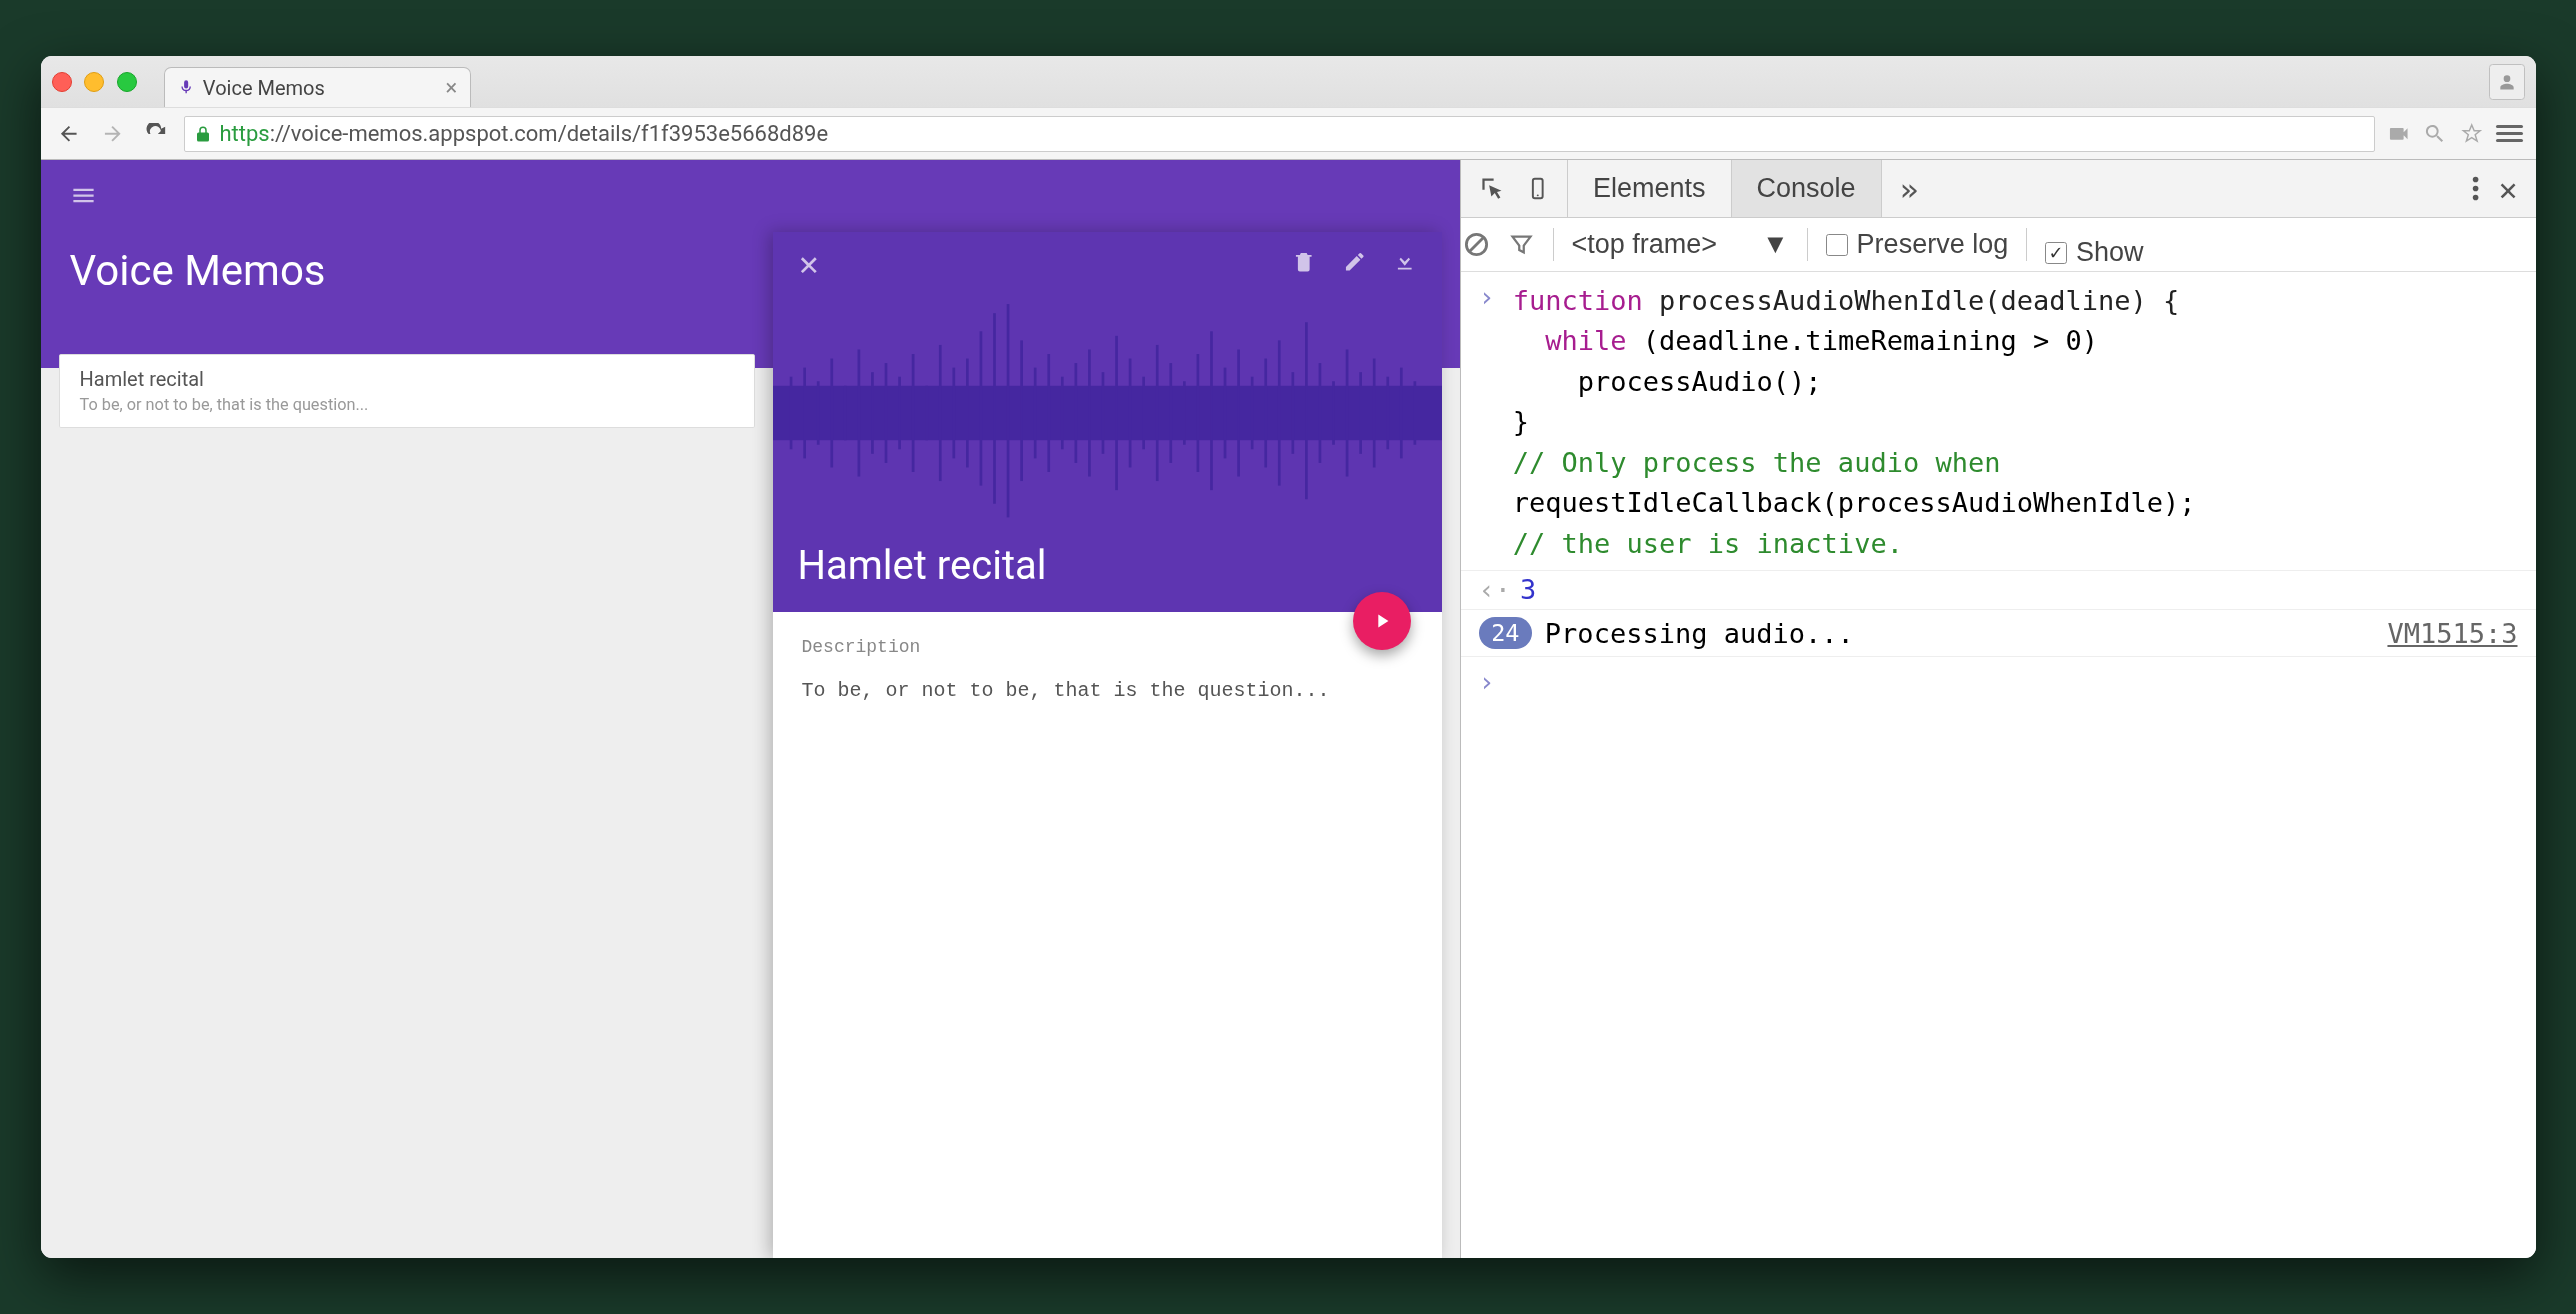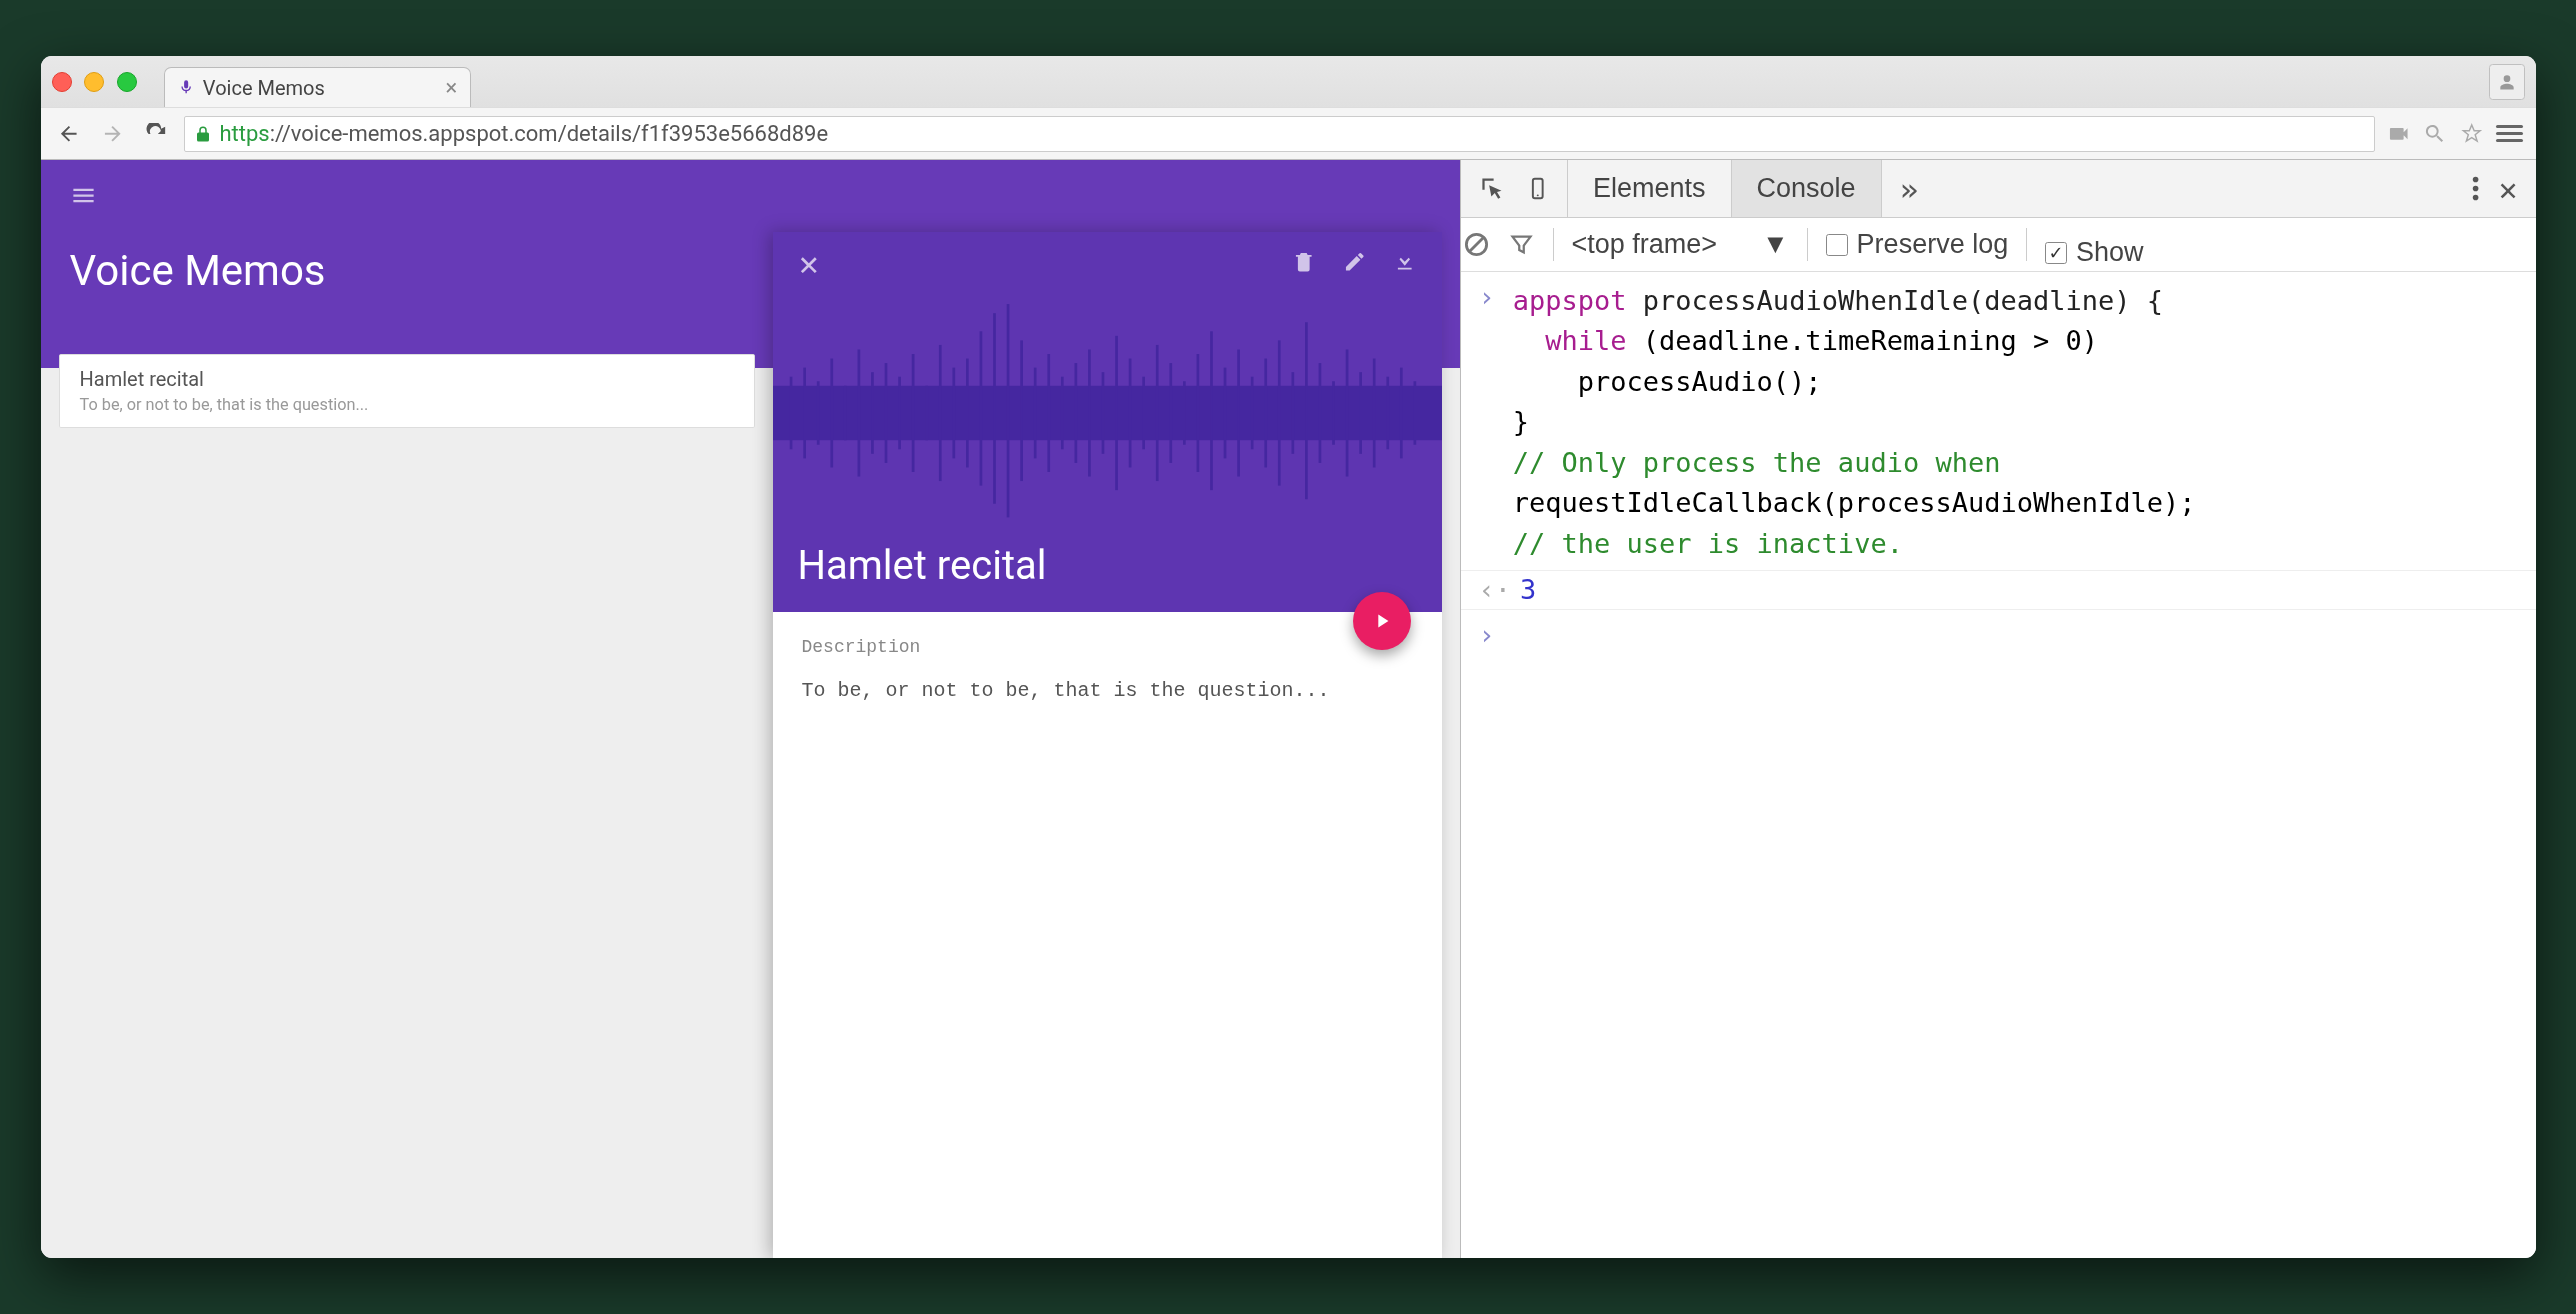--- a/index.html
+++ b/index.html
@@ -438,35 +438,40 @@
         <label style="display:flex;align-items:center;gap:9px;margin-top:16px;">
           <span class="checkbox checked"></span>
           <span>Show</span>
         </label>
       </div>
       <div class="console-body">
         <div class="code-block">
           <div style="display:flex;">
             <span class="prompt" style="padding-left:0;">›</span>
             <div>
-              <div class="code-line"><span class="kw">appspot</span> <span class="fn">processAudioWhenIdle(deadline) {</span></div>
+              <div class="code-line"><span class="kw">function</span> <span class="fn">processAudioWhenIdle(deadline) {</span></div>
               <div class="code-line">  <span class="kw">while</span> (deadline.timeRemaining &gt; 0)</div>
               <div class="code-line">    processAudio();</div>
               <div class="code-line">}</div>
               <div class="code-line"></div>
               <div class="code-line comment">// Only process the audio when</div>
               <div class="code-line">requestIdleCallback(processAudioWhenIdle);</div>
               <div class="code-line comment">// the user is inactive.</div>
             </div>
           </div>
         </div>
         <div class="return-row">
           <span class="ret-arrow">‹·</span>
           <span class="ret-val">3</span>
         </div>
+        <div class="log-row">
+          <span class="badge">24</span>
+          <span>Processing audio...</span>
+          <span class="log-src">VM1515:3</span>
+        </div>
         <div class="prompt-row">
           <span class="prompt" style="padding-left:0;">›</span>
         </div>
       </div>
     </div>
   </div>
 </div>
 
 
 </body></html>

